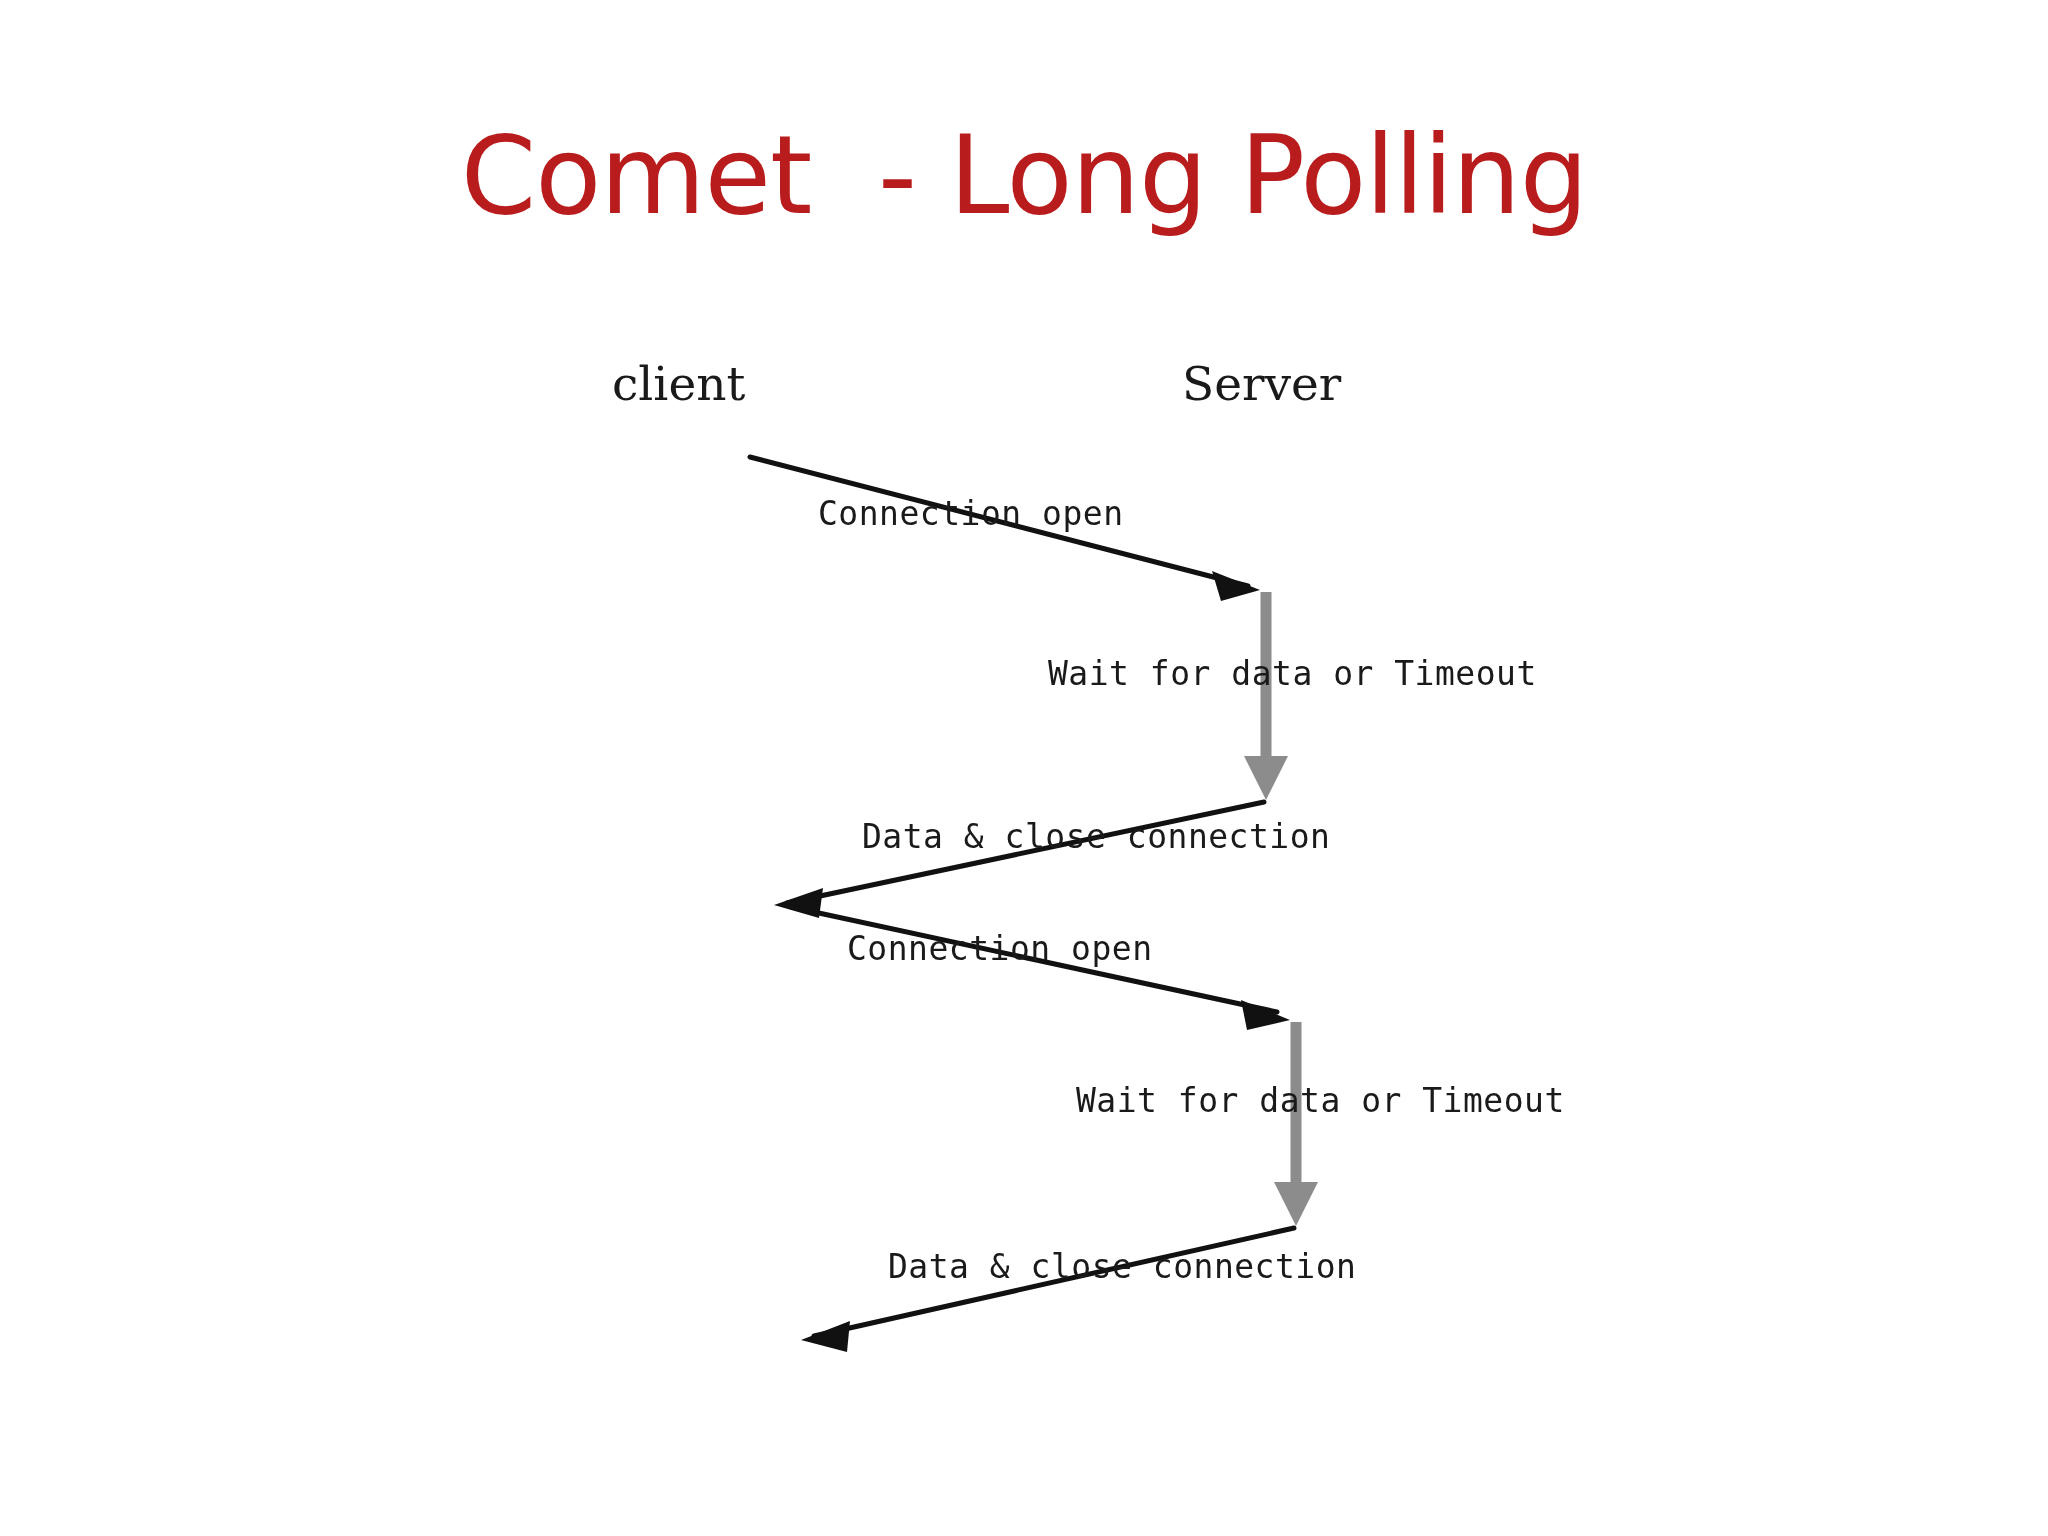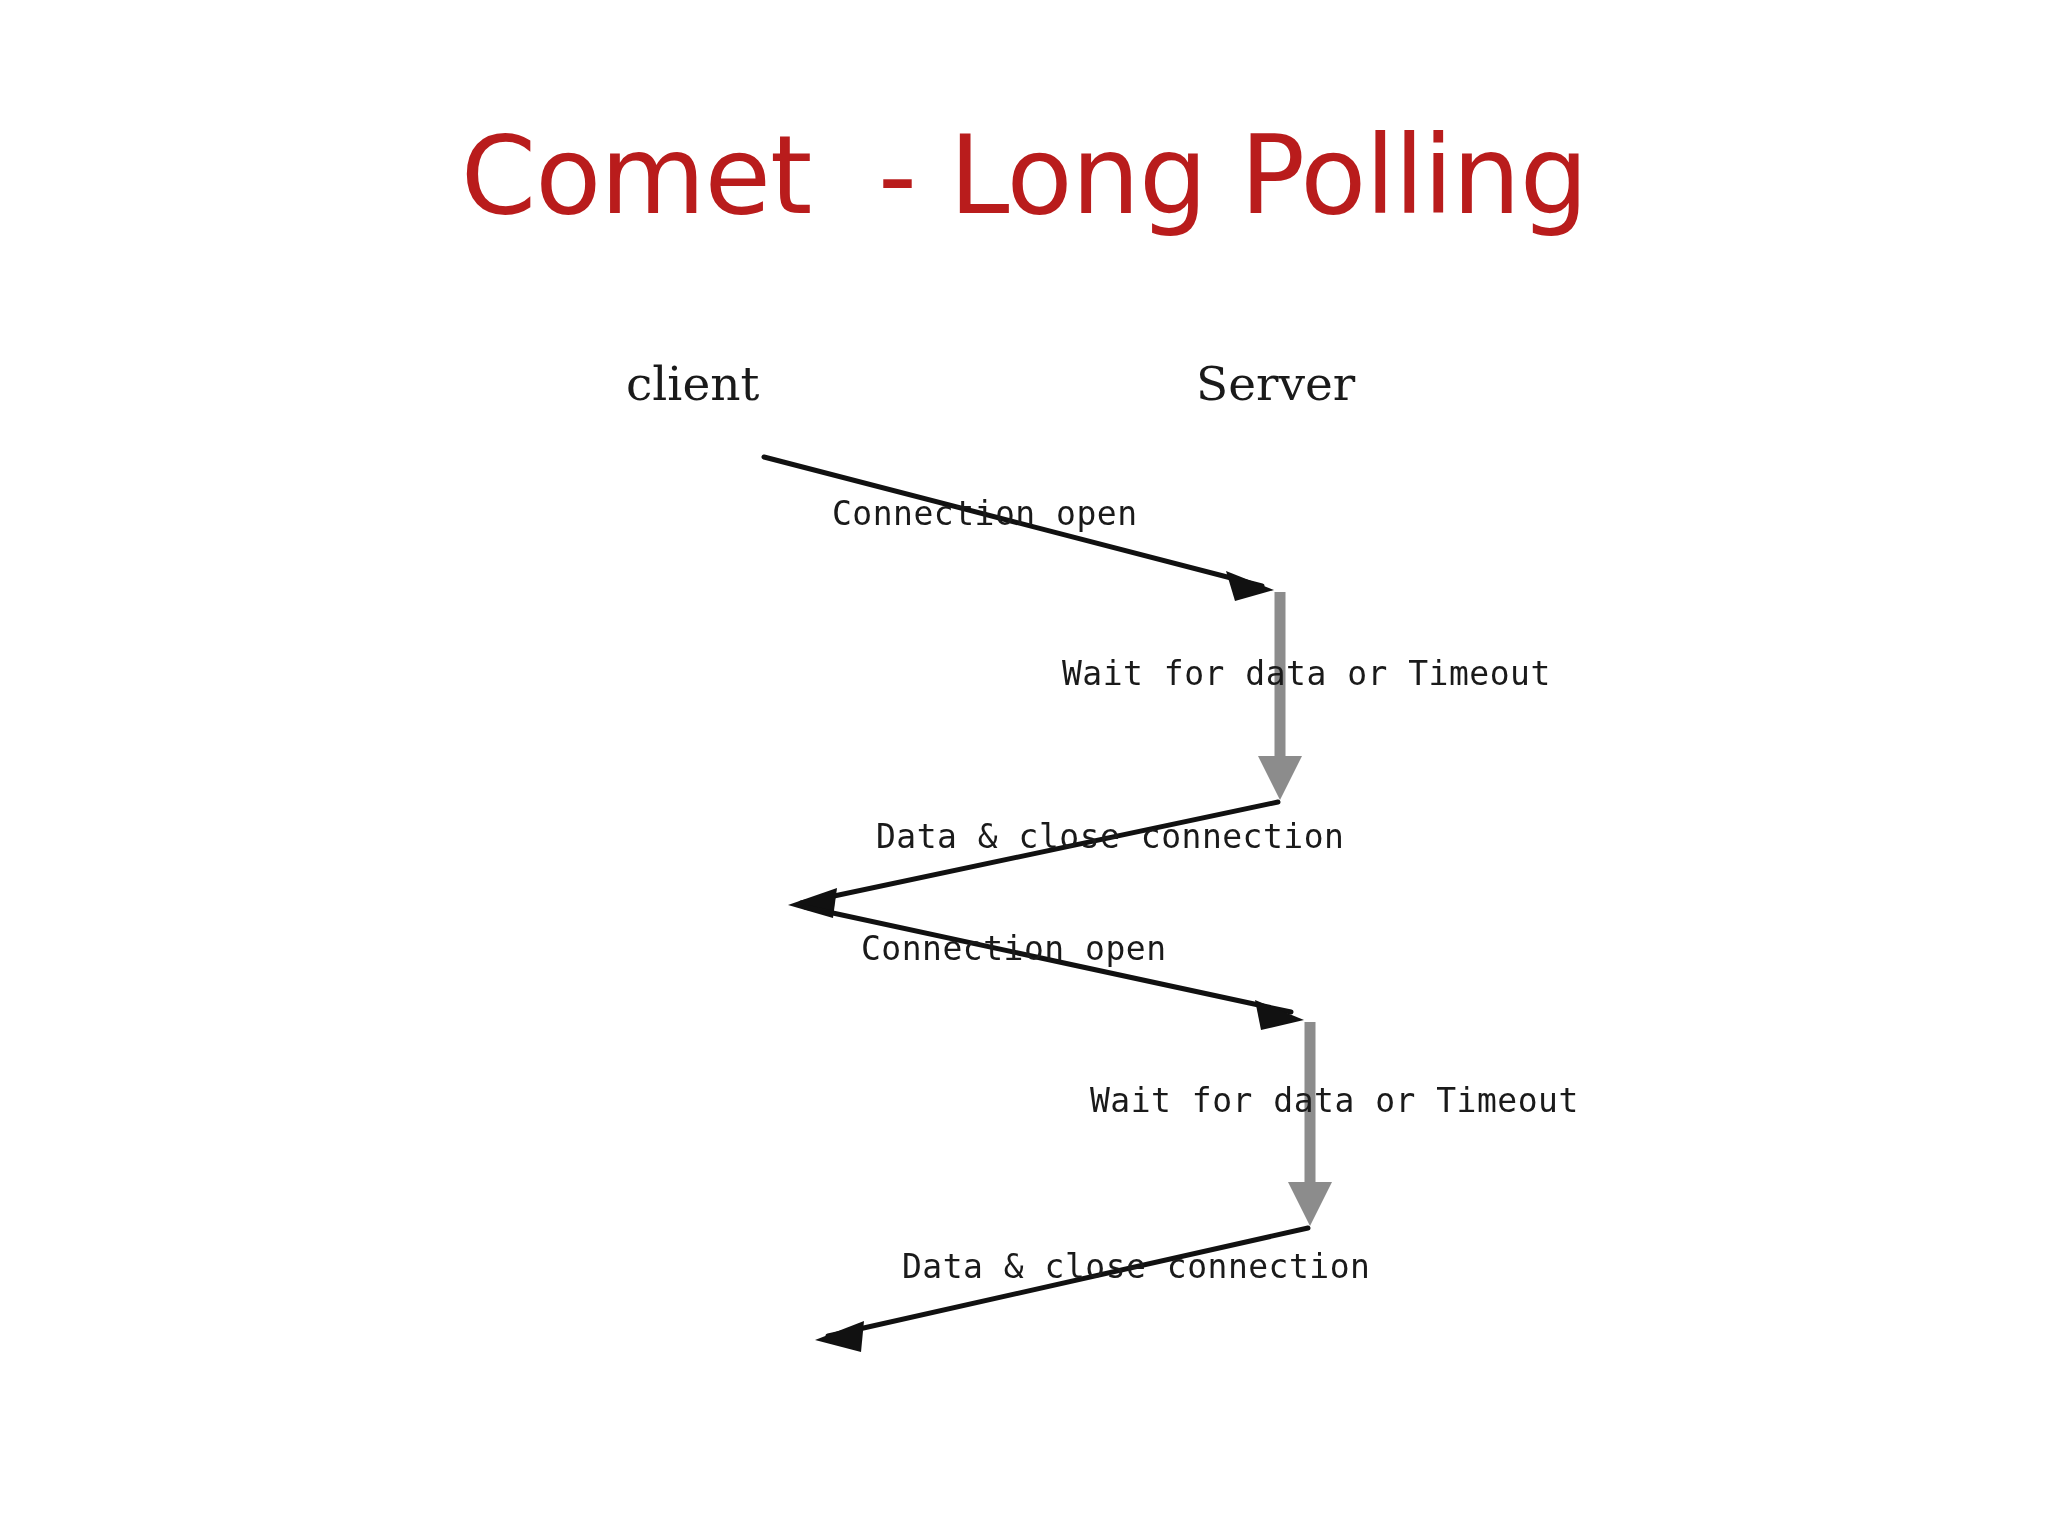--- a/index.html
+++ b/index.html
@@ -28,21 +28,21 @@
     font-family: "DejaVu Sans", sans-serif;
     font-size: 108px;
     font-weight: 400;
     line-height: 1.0;
     color: #b91c1c;
     letter-spacing: -1px;
     white-space: pre;
   }
   .diagram-wrap {
     position: absolute;
-    left: 16px;
+    left: 2px;
     top: 0;
     width: 1800px;
     height: 1536px;
   }
   svg.diagram {
     display: block;
     width: 2048px;
     height: 1536px;
   }
   .lane-label {

